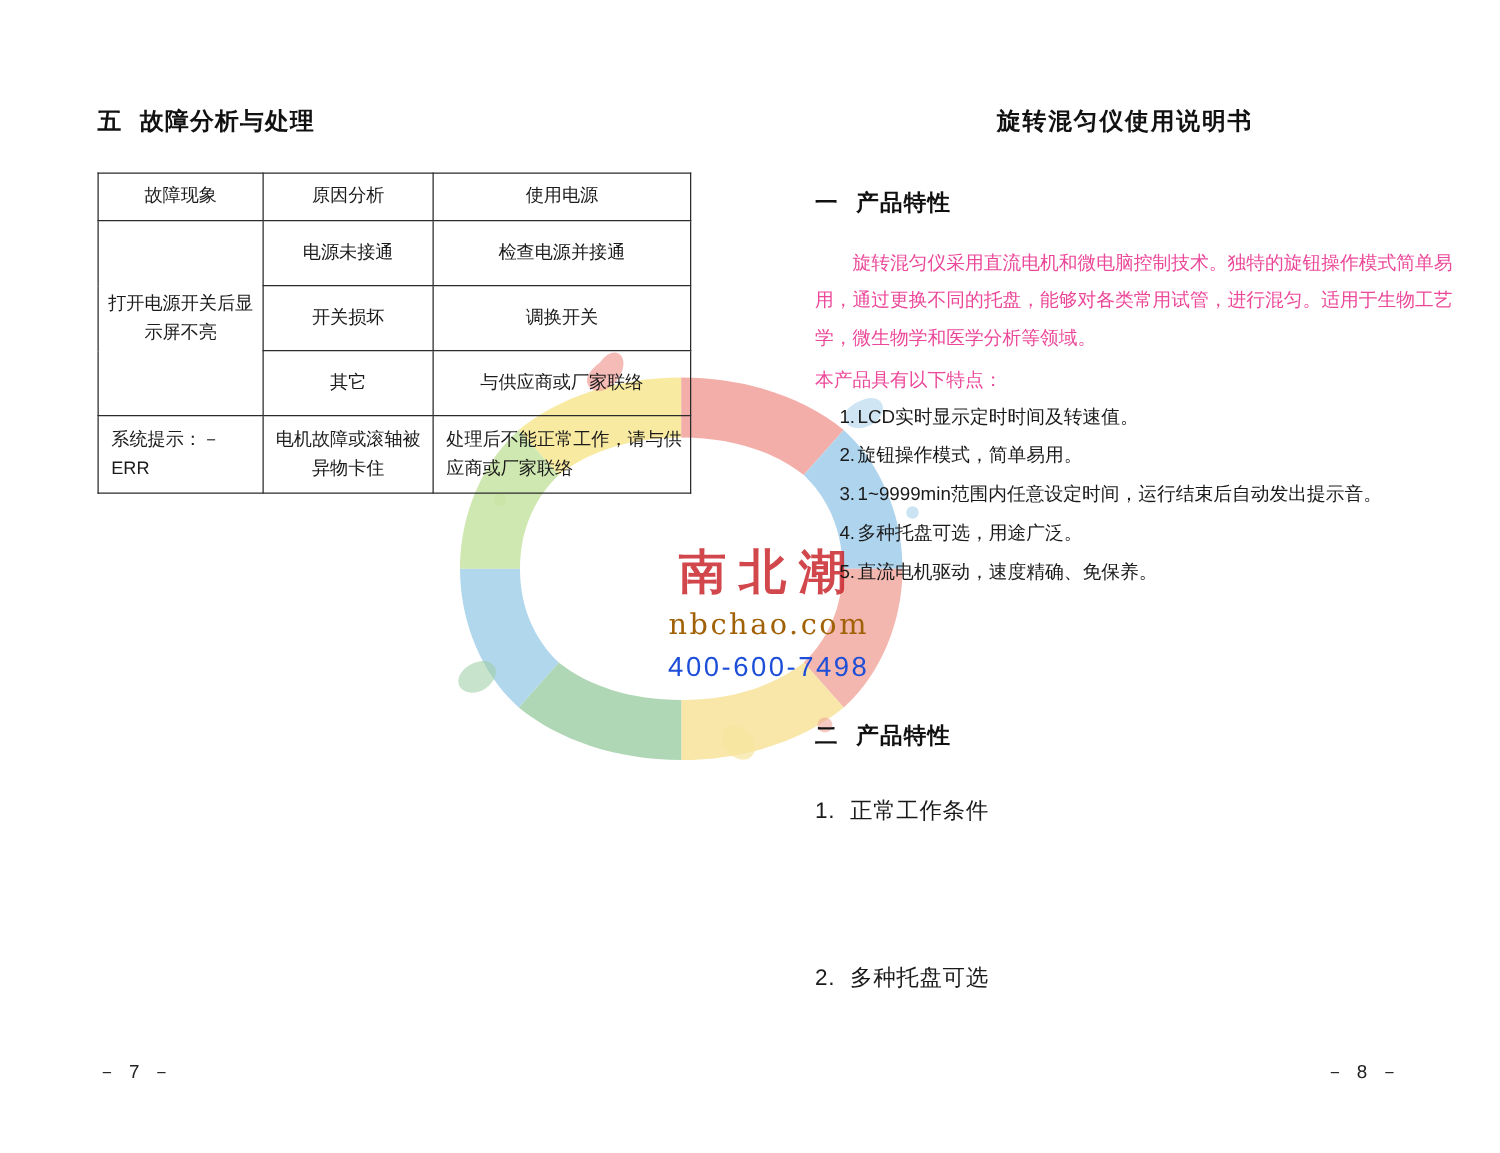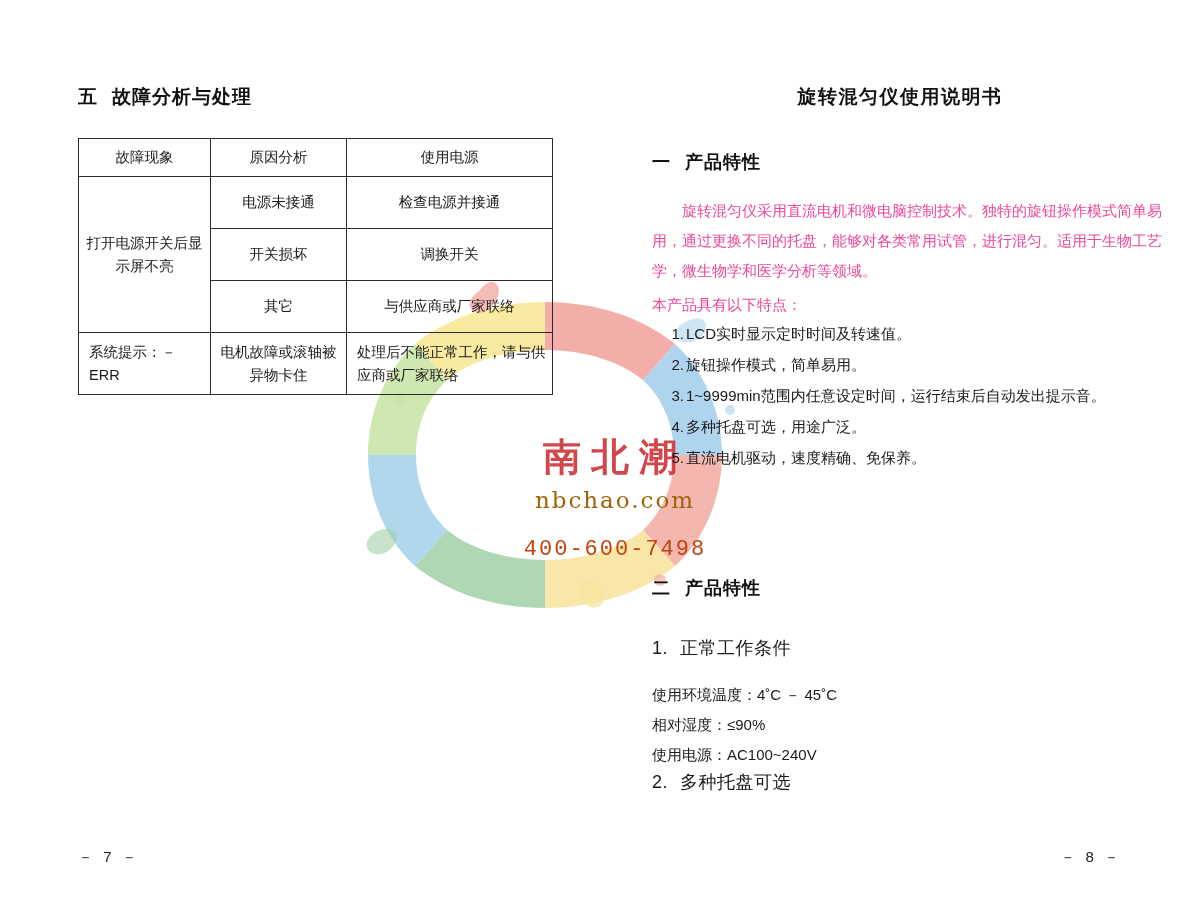--- a/index.html
+++ b/index.html
@@ -47,25 +47,25 @@
     opacity: 0.85;
   }
   .wm-url {
     font-family: "DejaVu Serif", serif;
     font-size: 23px;
     color: #a16207;
     letter-spacing: 2px;
     margin-top: 4px;
   }
   .wm-tel {
-    font-family: Liberation Mono, monospace;
+    font-family: Liberation Sans, sans-serif;
     font-size: 22px;
-    color: #c2410c;
+    color: #1d4ed8;
     letter-spacing: 2px;
-    margin-top: 24px;
+    margin-top: 8px;
   }
 
   
   .left-col {
     position: absolute;
     left: 0;
     top: 0;
     width: 600px;
     height: 922px;
   }
@@ -293,25 +293,20 @@
     </ul>
 
     <div class="sec-heading" id="sec2">
       <span class="num">二</span><span>产品特性</span>
     </div>
 
     <div class="sub-heading" id="sub1">
       <span class="n">1.</span><span>正常工作条件</span>
     </div>
 
-    <ul class="spec-list">
-      <li>使用环境温度：4˚C － 45˚C</li>
-      <li>相对湿度：≤90%</li>
-      <li>使用电源：AC100~240V</li>
-    </ul>
 
     <div class="sub-heading" id="sub2">
       <span class="n">2.</span><span>多种托盘可选</span>
     </div>
 
     <div class="folio folio-right">－ 8 －</div>
   </div>
 
 </div>
 

